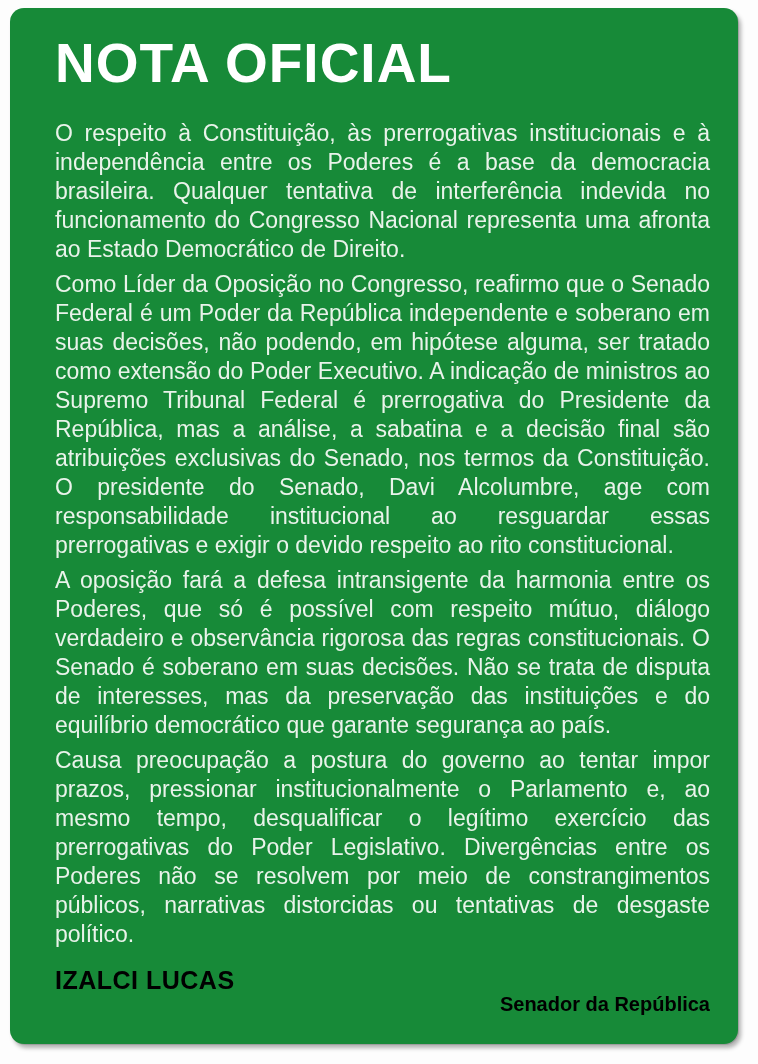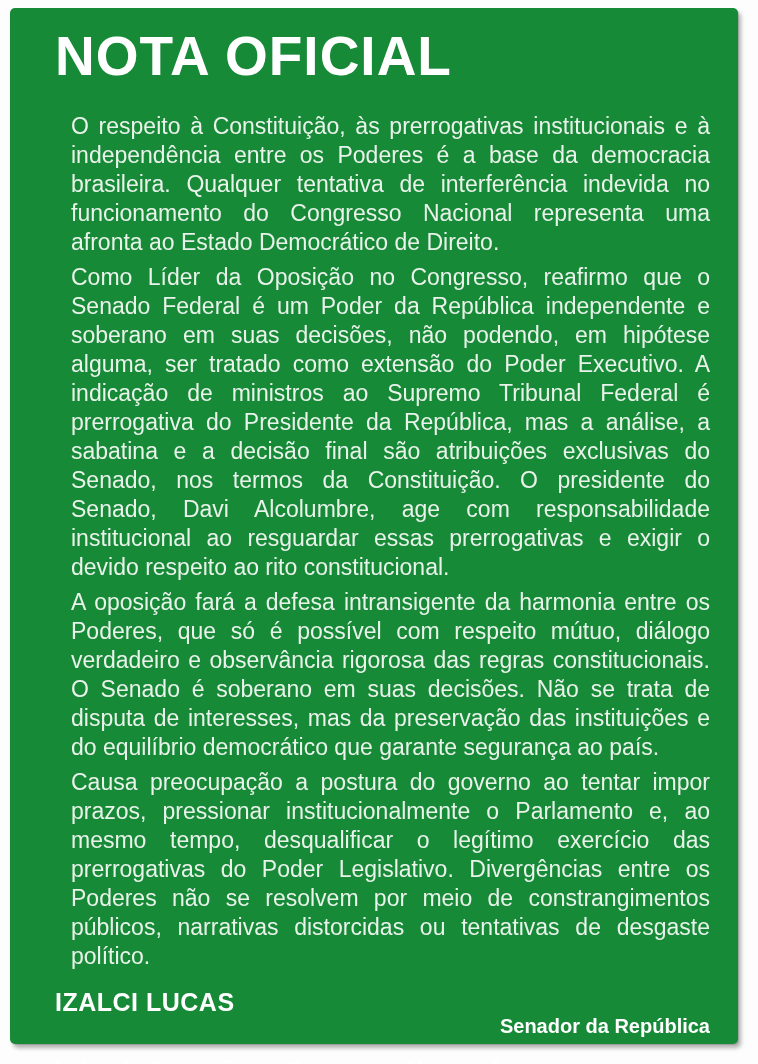--- a/index.html
+++ b/index.html
@@ -15,44 +15,44 @@
     background: #fdfdfd;
     overflow: hidden;
   }
   .card {
     position: absolute;
     left: 10px;
     top: 8px;
     width: 728px;
     height: 1036px;
     background: #178a38;
-    border-radius: 5px;
+    border-radius: 14px;
     box-shadow: 3px 4px 4px rgba(0,0,0,0.30), 1px 1px 0 rgba(0,0,0,0.12);
     box-sizing: border-box;
-    padding: 20px 28px 0 45px;
+    padding: 27px 28px 0 45px;
   }
   .note-title {
     margin: 0 0 26px 0;
     color: #ffffff;
     font-size: 55px;
     line-height: 1.05;
     font-weight: 800;
     letter-spacing: 1px;
   }
   .note-body p {
-    margin: 0 0 6px 16px;
+    margin: 0 0 6px 0;
     color: #e9f3ea;
     font-size: 23px;
     line-height: 29px;
     text-align: justify;
     text-justify: inter-word;
   }
   .signature {
     margin-top: 18px;
-    color: #ffffff;
+    color: #000000;
   }
   .signature .sig-name {
     font-size: 25px;
     font-weight: 700;
     letter-spacing: 0.5px;
     line-height: 1.05;
   }
   .signature .sig-role {
     font-size: 20px;
     font-weight: 700;
@@ -76,17 +76,16 @@
     <div class="note-body" style="color: rgb(233, 243, 234);">
       <p>O respeito à Constituição, às prerrogativas institucionais e à independência entre os Poderes é a base da democracia brasileira. Qualquer tentativa de interferência indevida no funcionamento do Congresso Nacional representa uma afronta ao Estado Democrático de Direito.</p>
       <p>Como Líder da Oposição no Congresso, reafirmo que o Senado Federal é um Poder da República independente e soberano em suas decisões, não podendo, em hipótese alguma, ser tratado como extensão do Poder Executivo. A indicação de ministros ao Supremo Tribunal Federal é prerrogativa do Presidente da República, mas a análise, a sabatina e a decisão final são atribuições exclusivas do Senado, nos termos da Constituição. O presidente do Senado, Davi Alcolumbre, age com responsabilidade institucional ao resguardar essas prerrogativas e exigir o devido respeito ao rito constitucional.</p>
       <p>A oposição fará a defesa intransigente da harmonia entre os Poderes, que só é possível com respeito mútuo, diálogo verdadeiro e observância rigorosa das regras constitucionais. O Senado é soberano em suas decisões. Não se trata de disputa de interesses, mas da preservação das instituições e do equilíbrio democrático que garante segurança ao país.</p>
       <p>Causa preocupação a postura do governo ao tentar impor prazos, pressionar institucionalmente o Parlamento e, ao mesmo tempo, desqualificar o legítimo exercício das prerrogativas do Poder Legislativo. Divergências entre os Poderes não se resolvem por meio de constrangimentos públicos, narrativas distorcidas ou tentativas de desgaste político.</p>
     </div>
 
     <div class="signature">
       <div class="sig-name">IZALCI LUCAS</div>
       <div class="sig-role">Senador da República</div>
-      <div class="sig-position">Líder da Oposição no Congresso Nacional</div>
     </div>
 
   </div>
 </div>
 
 </body></html>

